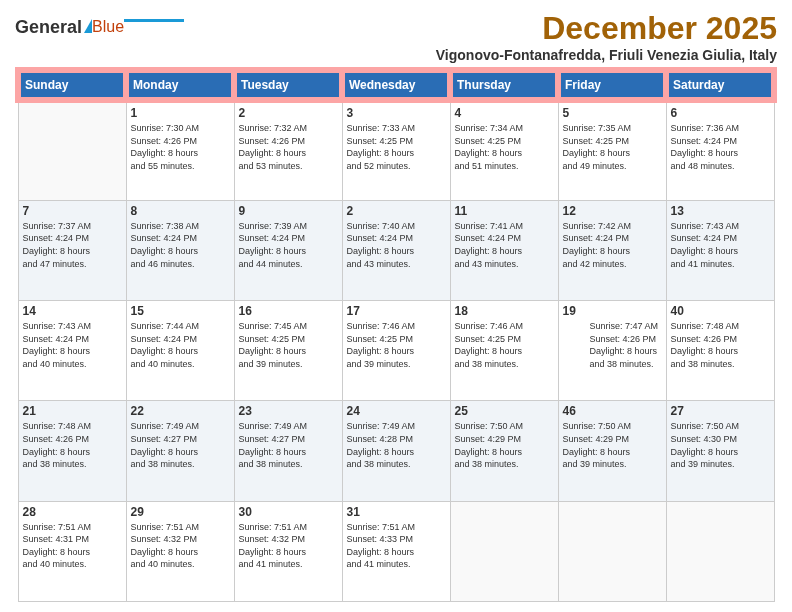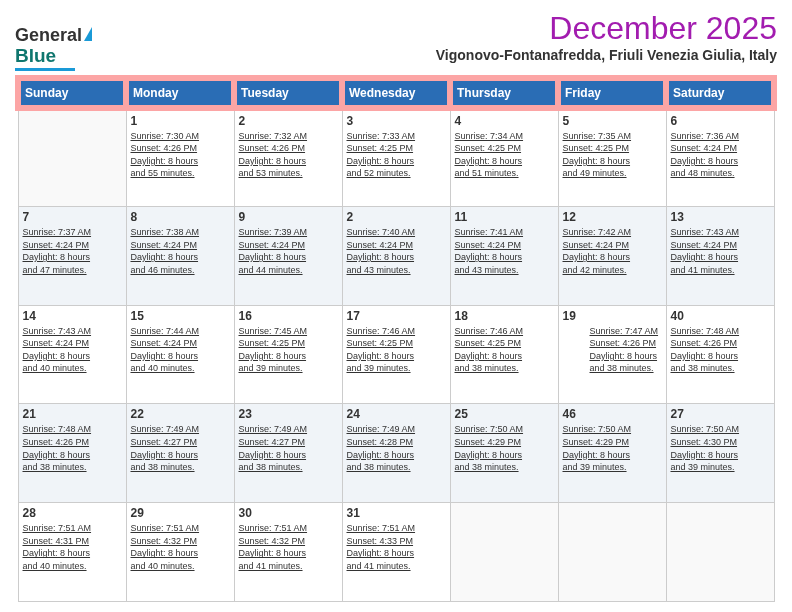--- a/index.html
+++ b/index.html
@@ -18,23 +18,23 @@
       flex-direction: column;
     }
     .header {
       display: flex;
       align-items: flex-start;
       justify-content: space-between;
       margin-bottom: 4px;
     }
     .logo {
       display: flex;
-      flex-direction: column;
+      flex-direction: row;
       align-items: flex-start;
-      margin-top: 16px;
+      margin-top: 8px;
       text-align: right;
     }
     .logo-text {
       font-size: 18px;
       font-weight: bold;
       color: #333;
       line-height: 1.1;
     }
     .logo-text span {
       color: #1a6bcc;
@@ -55,22 +55,22 @@
       height: 3px;
       background: #1a9ad7;
       width: 60px;
       margin-top: 1px;
     }
     .title-section {
       text-align: right;
     }
     .month-title {
       font-size: 32px;
-      font-weight: normal;
-      color: #a21caf;
+      font-weight: bold;
+      color: #a16207;
     }
     .location-title {
       font-size: 14px;
       color: #333;
       font-weight: bold;
     }
     .calendar {
       flex: 1;
       border: 1px solid #ccc;
       border-collapse: collapse;
@@ -100,39 +100,38 @@
     .day-number {
       font-size: 12px;
       font-weight: bold;
       color: #333;
       margin-bottom: 2px;
     }
     .day-info {
       font-size: 9px;
       color: #333;
       line-height: 1.4;
-      text-decoration: underline;
     }
     .row-shaded td {
       background: #f0f4f8;
     }
   </style>
 </head>
 <body>
 
 <div class="page">
   <div class="header">
     <div class="logo">
       <div class="logo-row">
         <span class="logo-text">
           <span style="color:#333">General</span><span class="logo-triangle"></span>
         </span>
       </div>
       <div style="display:flex;align-items:center;">
-        <span class="logo-text" style="color:#0f766e;font-weight:bold;font-size:19px;">Blue</span>
+        <span class="logo-text" style="color:#c2410c;font-weight:normal;font-size:16px;">Blue</span>
       </div>
       <div class="logo-blue-line"></div>
     </div>
     <div class="title-section">
       <div class="month-title">December 2025</div>
       <div class="location-title">Vigonovo-Fontanafredda, Friuli Venezia Giulia, Italy</div>
     </div>
   </div>
 
   <table class="calendar">

